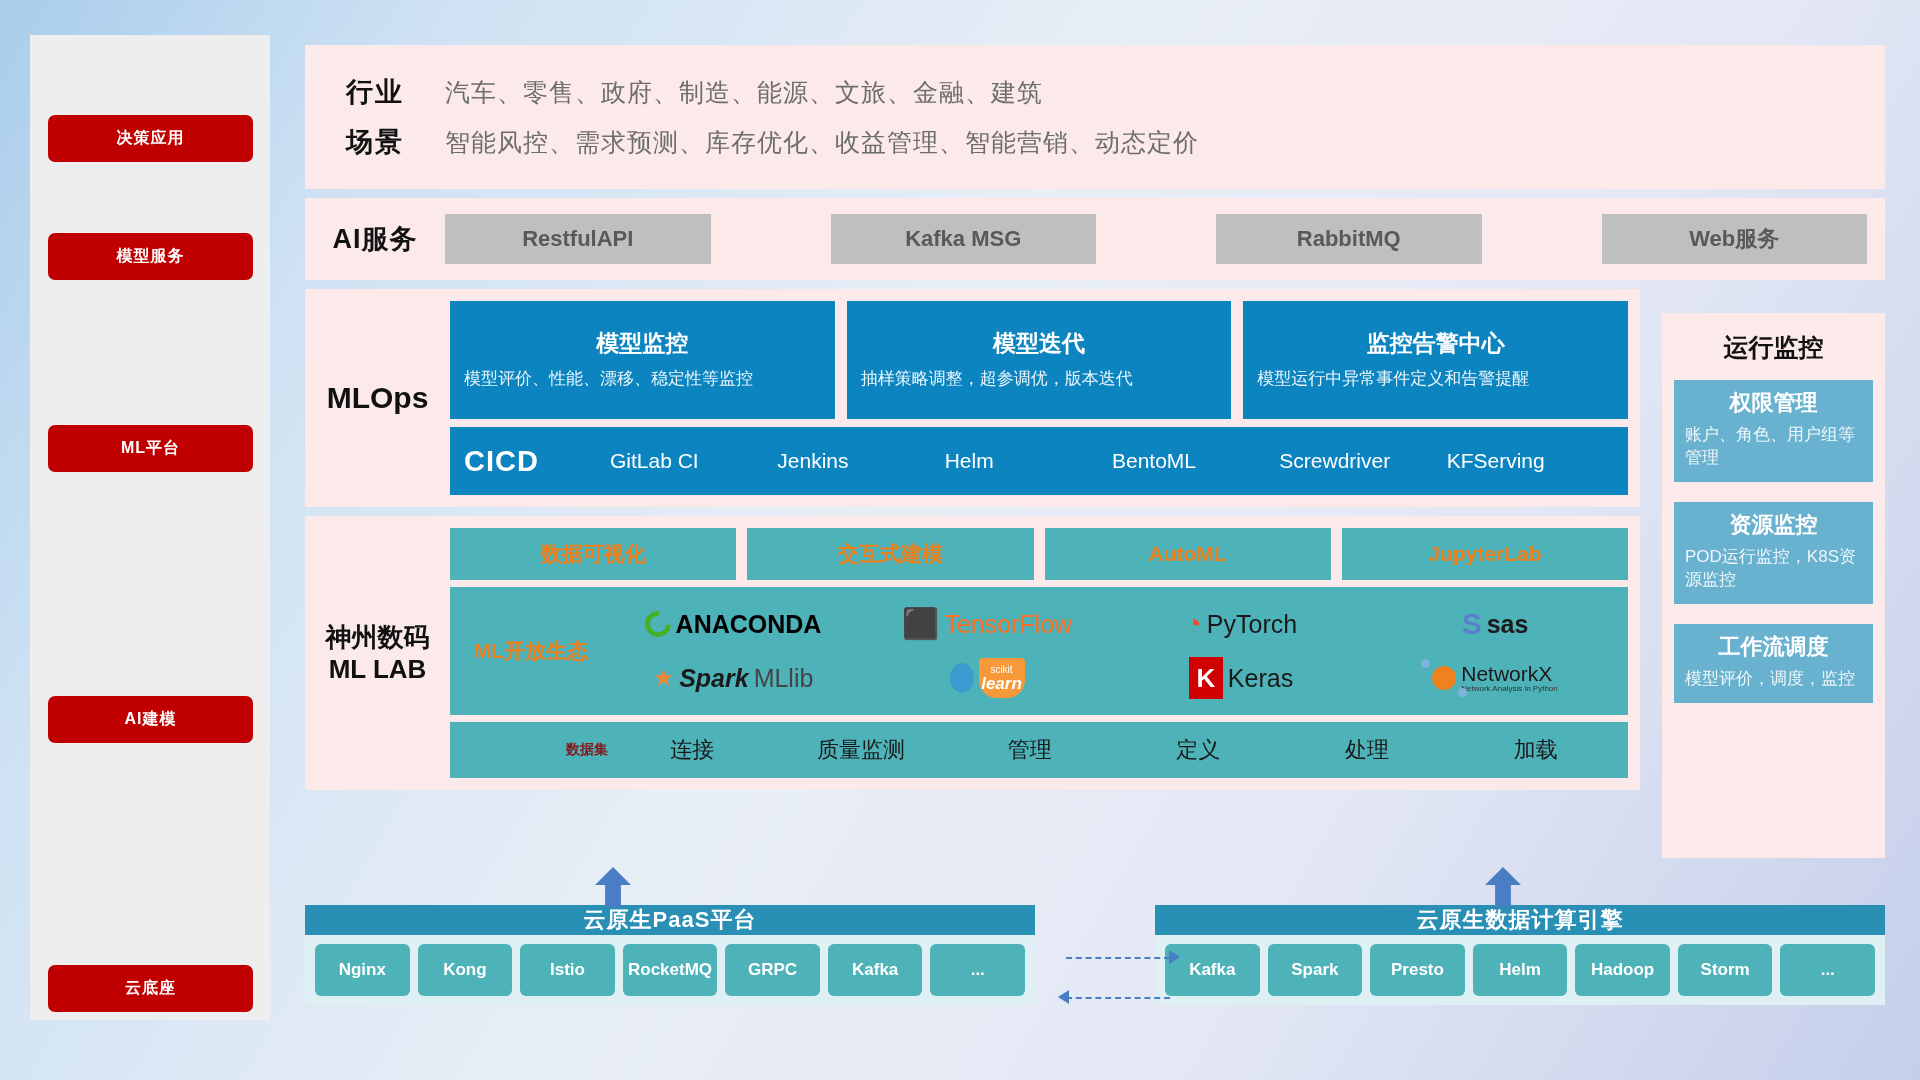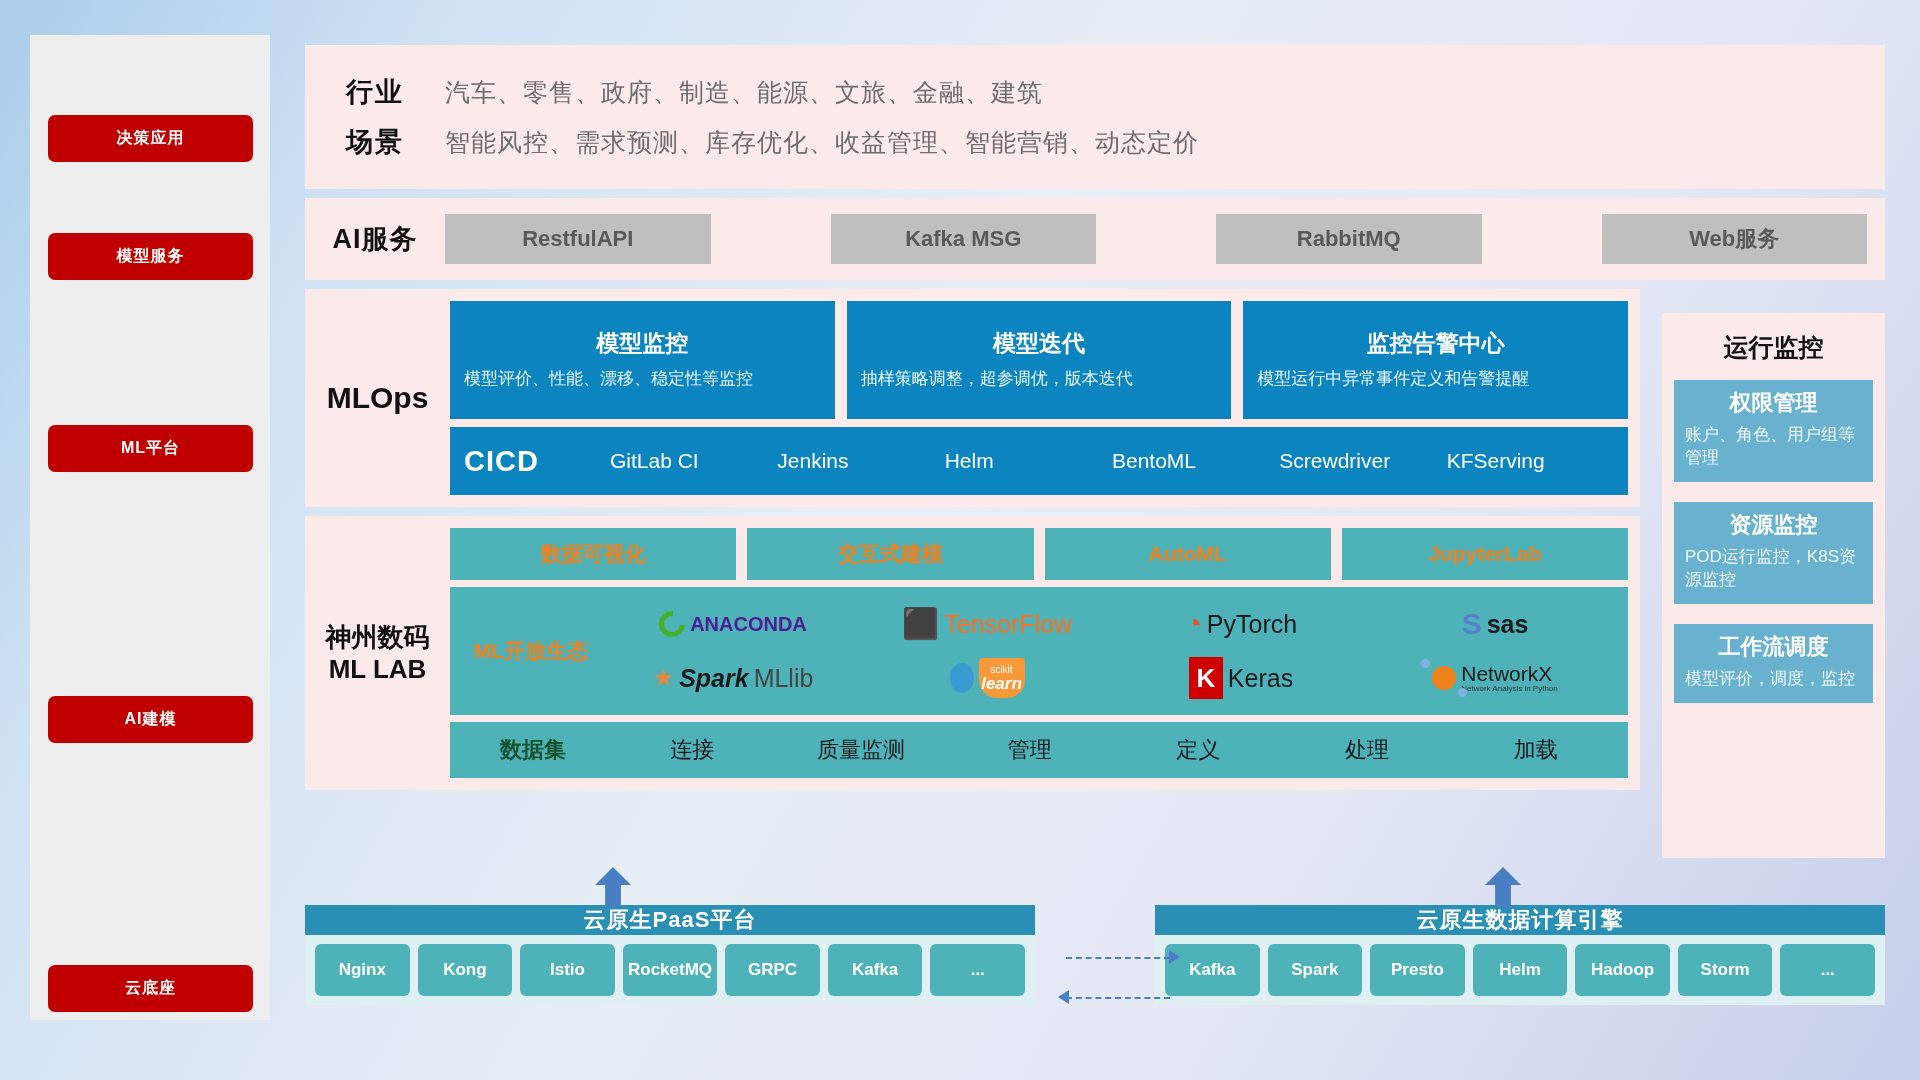--- a/index.html
+++ b/index.html
@@ -147,22 +147,22 @@
   #eco-logos { flex: 1; }
   .logo-row { display: flex; align-items: center; height: 54px; }
   .logo-cell { flex: 1; display: flex; align-items: center; justify-content: center; gap: 5px; }
   .logo-txt { font-size: 25px; color: #1a1a1a; }
 
   #dataset-bar {
     margin-top: 7px; background: #4eb2b9;
     height: 56px; display: flex; align-items: center; padding: 0 8px;
   }
   #dataset-title {
-    width: 150px; min-width: 150px; text-align: center;
-    color: #14532d; font-size: 22px; font-weight: bold;
+    width: 150px; min-width: 150px; text-align: right;
+    color: #7f1d1d; font-size: 14px; font-weight: bold;
   }
   #dataset-items { flex: 1; display: flex; }
   .dataset-item {
     flex: 1; text-align: center; color: #1a1a1a; font-size: 22px;
   }
 
   
   #monitor-col {
     position: absolute;
     left: 1662px; top: 313px;
@@ -377,21 +377,21 @@
         </div>
       </div>
 
       <div id="eco-block">
         <div id="eco-label">ML开放生态</div>
         <div id="eco-logos">
 
           <div class="logo-row">
             <div class="logo-cell">
               <span class="ana-ring"></span>
-              <span class="logo-txt" style="color:#4c1d95;font-weight:bold;font-size:20px;">ANACONDA</span>
+              <span class="logo-txt" style="color:#000000;font-weight:bold;font-size:25px;">ANACONDA</span>
             </div>
             <div class="logo-cell">
               <span class="tf-mark">⬛</span>
               <span class="logo-txt" style="color:#ff6f20;">TensorFlow</span>
             </div>
             <div class="logo-cell">
               <span class="pt-flame">◔</span>
               <span class="logo-txt">PyTorch</span>
             </div>
             <div class="logo-cell">

